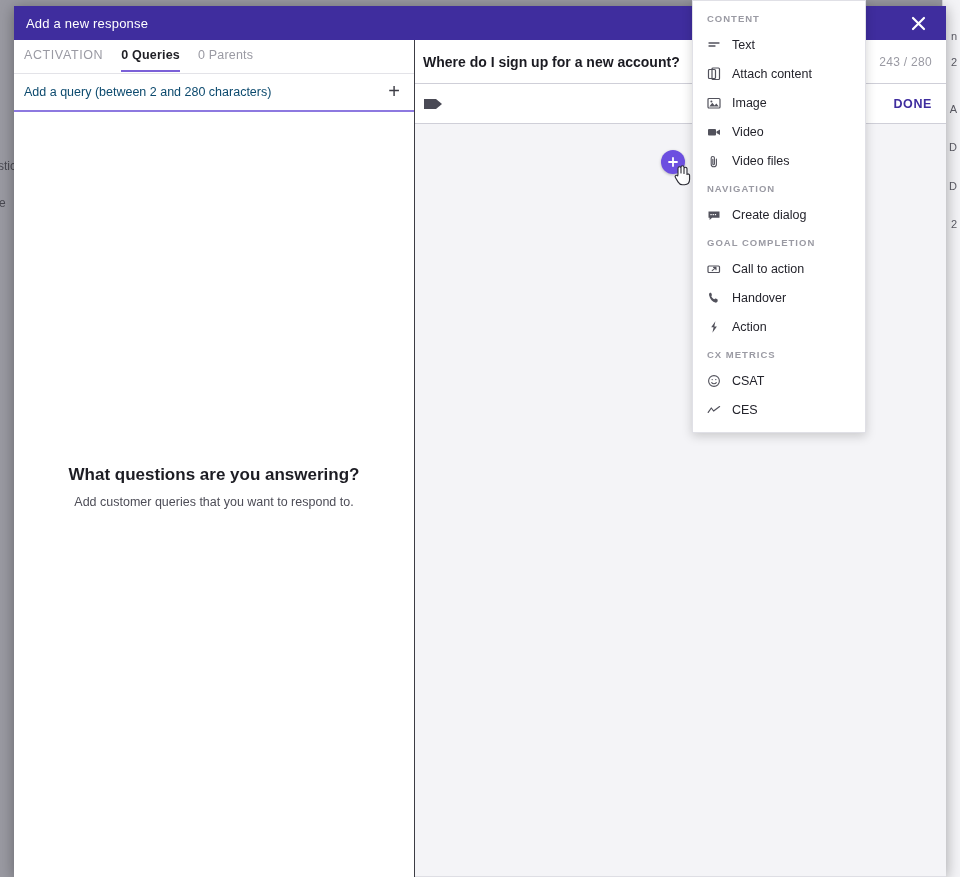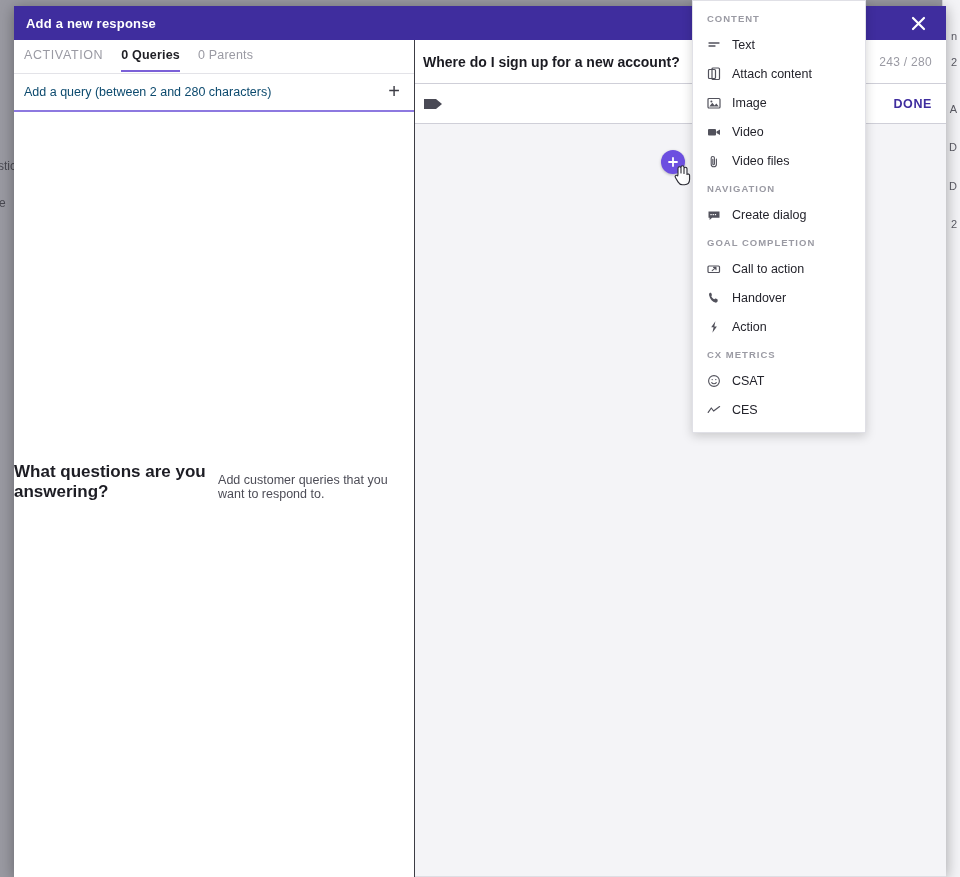--- a/index.html
+++ b/index.html
@@ -66,21 +66,21 @@
     position: relative;
     height: 34px;
     background: #3f2d9e;
     display: flex;
     align-items: center;
     padding: 0 12px;
   }
   .titlebar .title {
     color: #fff;
     font-size: 13px;
-    font-weight: bold;
+    font-weight: normal;
     letter-spacing: .2px;
   }
   .close-btn {
     position: absolute;
     right: 0; top: 0;
     width: 56px; height: 34px;
     display: flex; align-items: center; justify-content: center;
     cursor: pointer;
   }
   .close-btn svg { display: block; }
@@ -146,20 +146,21 @@
     color: #3c3c44;
     line-height: 1;
     cursor: pointer;
     padding: 0 2px 3px 2px;
     font-weight: 300;
   }
 
   .empty-state {
     flex: 1;
     display: flex;
+    flex-direction: column;
     align-items: center;
     justify-content: center;
     padding-bottom: 16px;
   }
   .empty-title {
     font-size: 17px;
     font-weight: bold;
     color: #1d1d24;
     margin-bottom: 10px;
   }

